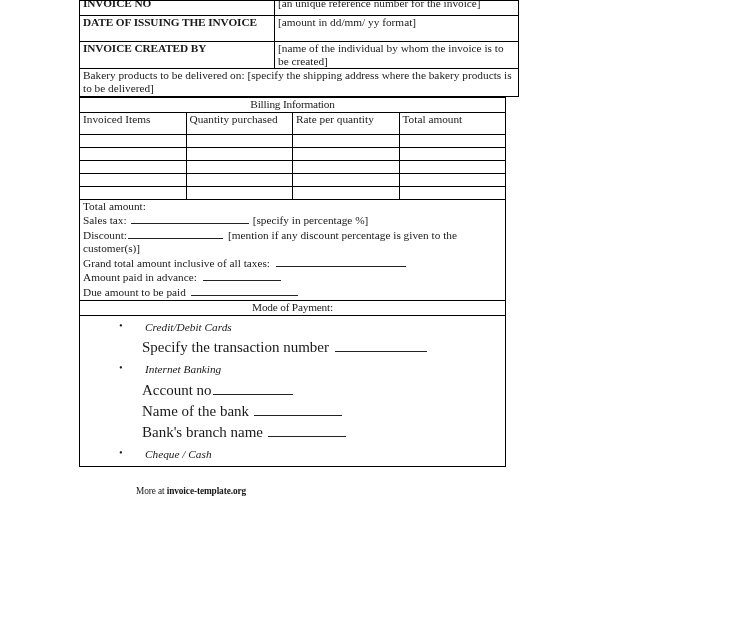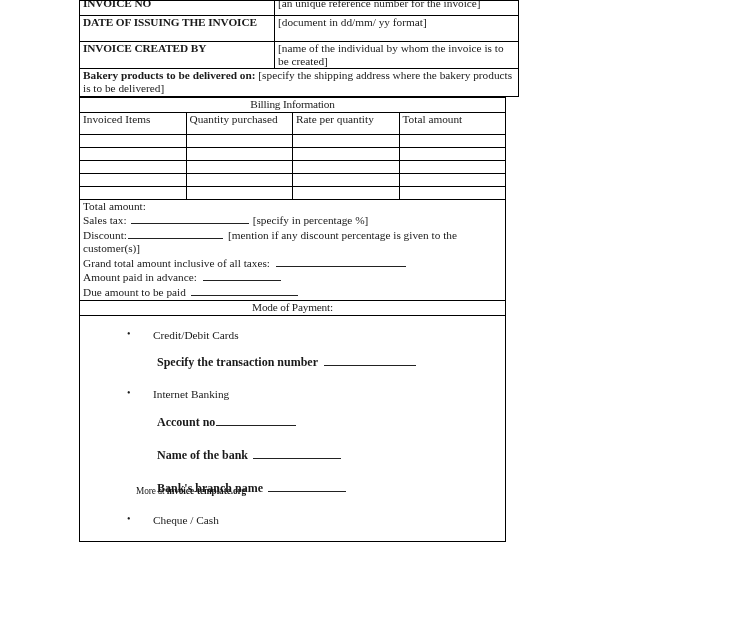--- a/index.html
+++ b/index.html
@@ -67,21 +67,21 @@
     top: -4px;
   }
 
   .r-two td { height: 24px; }
   .r-addr td { height: 26px; }
 
   .deliver-cell {
     font-size: 11.3px;
     line-height: 1.14;
   }
-  .deliver-cell b { font-weight: bold; }
+  .deliver-cell b { font-weight: normal; }
 
   .billing-head {
     text-align: center !important;
     font-weight: bold;
     font-size: 11.6px;
     padding-top: 0px;
     padding-bottom: 0px;
     letter-spacing: -0.2px;
   }
 
@@ -112,45 +112,45 @@
     text-align: center !important;
     font-size: 11.3px;
     line-height: 1.17;
     padding-bottom: 2px;
   }
 
   .bullets-cell {
     padding: 2px 3px 3px 3px;
   }
   ul.modes {
-    margin: 12px;
+    margin: 4px;
     padding: 0 0 0 32px;
     list-style: none;
+    font-style: italic;
   }
   ul.modes > li {
     position: relative;
     font-size: 11.3px;
     line-height: 1.32;
     padding-left: 26px;
     margin: 0;
   }
   ul.modes > li::before {
     content: "\2022";
     position: absolute;
     left: 0;
     top: -1px;
     font-size: 10px;
     line-height: 1.4;
   }
   .sub {
-    font-size: 12px;
+    font-size: 15px;
     line-height: 1.32;
     padding-left: 58px;
-    margin: 16px;
-    font-weight: bold;
+    margin: 1px;
   }
   .sub-gap { margin-top: 3px; }
 
   .auth-box {
     margin-top: 3px;
     border: 1px solid #000;
     width: 425px;
     box-sizing: content-box;
     padding: 1px 3px 2px 3px;
     font-size: 11.3px;
@@ -185,21 +185,21 @@
           <td style="width:237px">
             <span class="val">[an unique reference number for the invoice]</span>
           </td>
         </tr>
 
         <tr class="r-two">
           <td>
             <span class="lbl">DATE OF ISSUING THE INVOICE</span>
           </td>
           <td>
-            <span class="val">[document in dd/mm/ yy format]</span>
+            <span class="val">[amount in dd/mm/ yy format]</span>
           </td>
         </tr>
 
         <tr class="r-two">
           <td>
             <span class="lbl">INVOICE CREATED BY</span>
           </td>
           <td>
             <span class="val">[name of the individual by whom the invoice is to be created]</span>
           </td>

